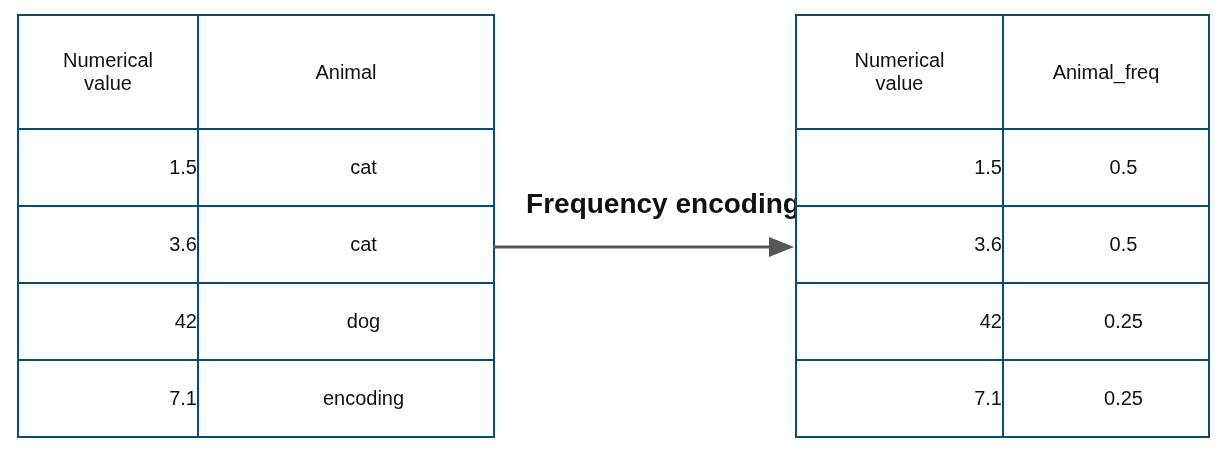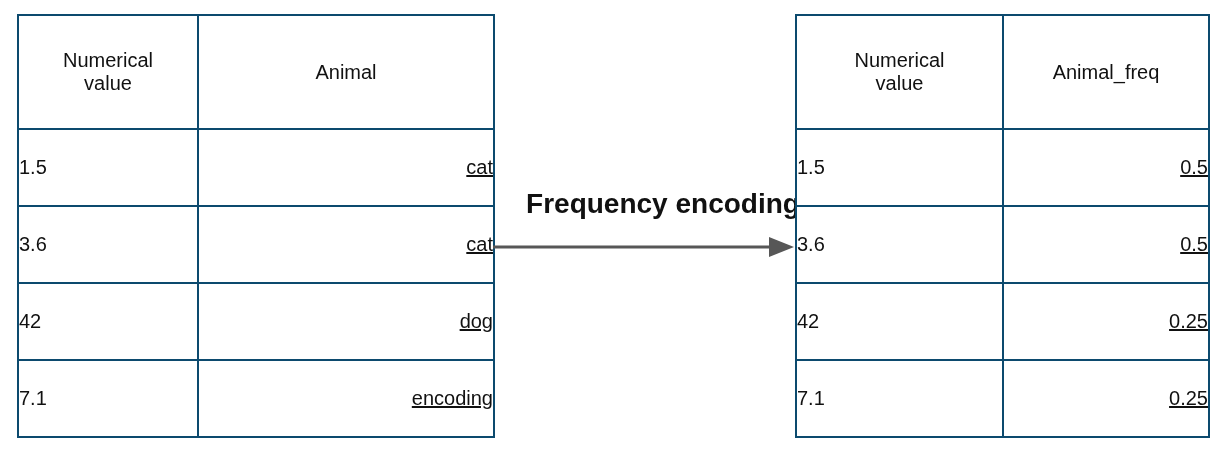--- a/index.html
+++ b/index.html
@@ -20,22 +20,22 @@
   }
   table.dtable td {
     border: 2px solid #0c4a6e;
     font-size: 20px;
     line-height: 1.15;
     color: #111111;
     vertical-align: middle;
   }
   tr.hdr td { height: 114px; text-align: center; }
   tr.row td { height: 77px; }
-  td.c { text-align: left; }
-  td.l { text-align: right; padding-left: 35px; text-decoration: underline; }
+  td.c { text-align: right; }
+  td.l { text-align: center; padding-left: 35px; }
   .hdr-narrow { display: inline-block; max-width: 140px; }
 
   #left-table  { left: 17px;  top: 14px; }
   #right-table { left: 795px; top: 14px; }
 
   .arrow-wrap {
     position: absolute;
     left: 493px; top: 230px;
     width: 302px; height: 34px;
   }

